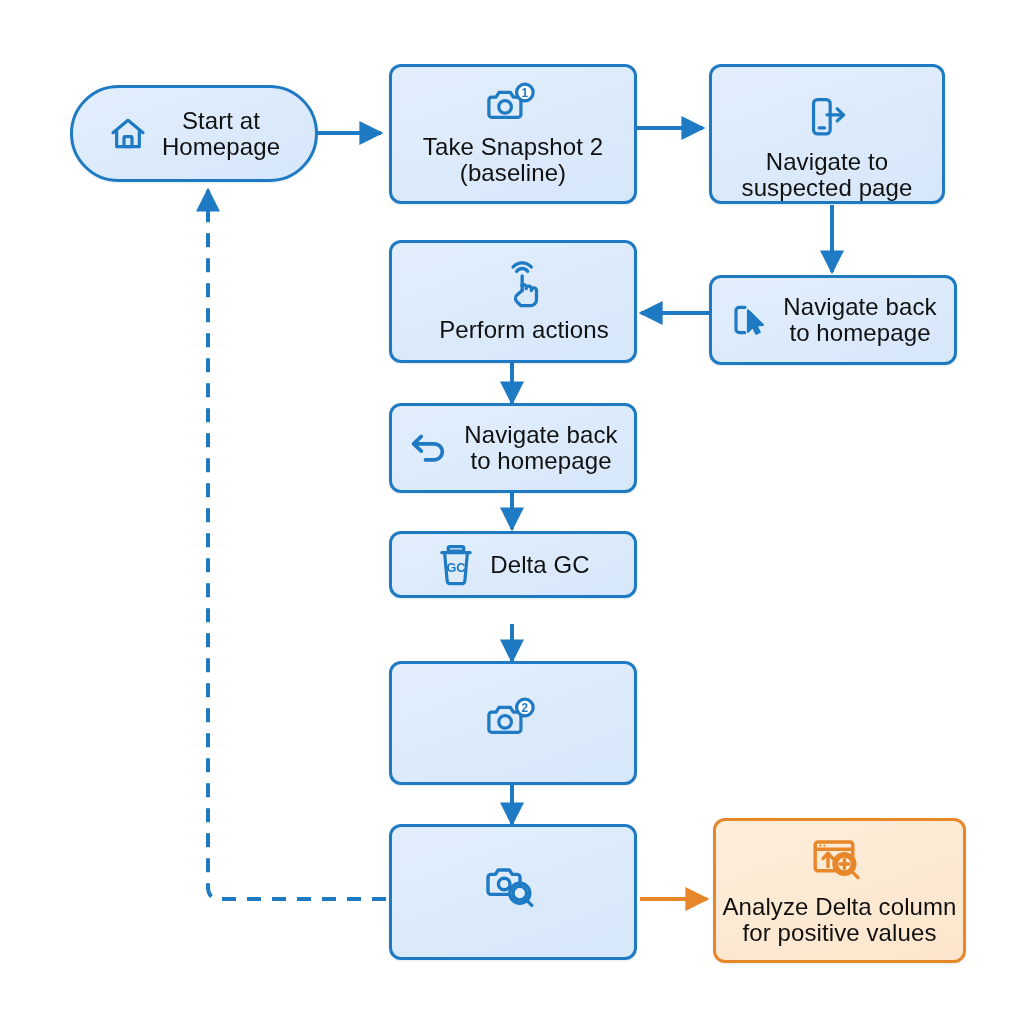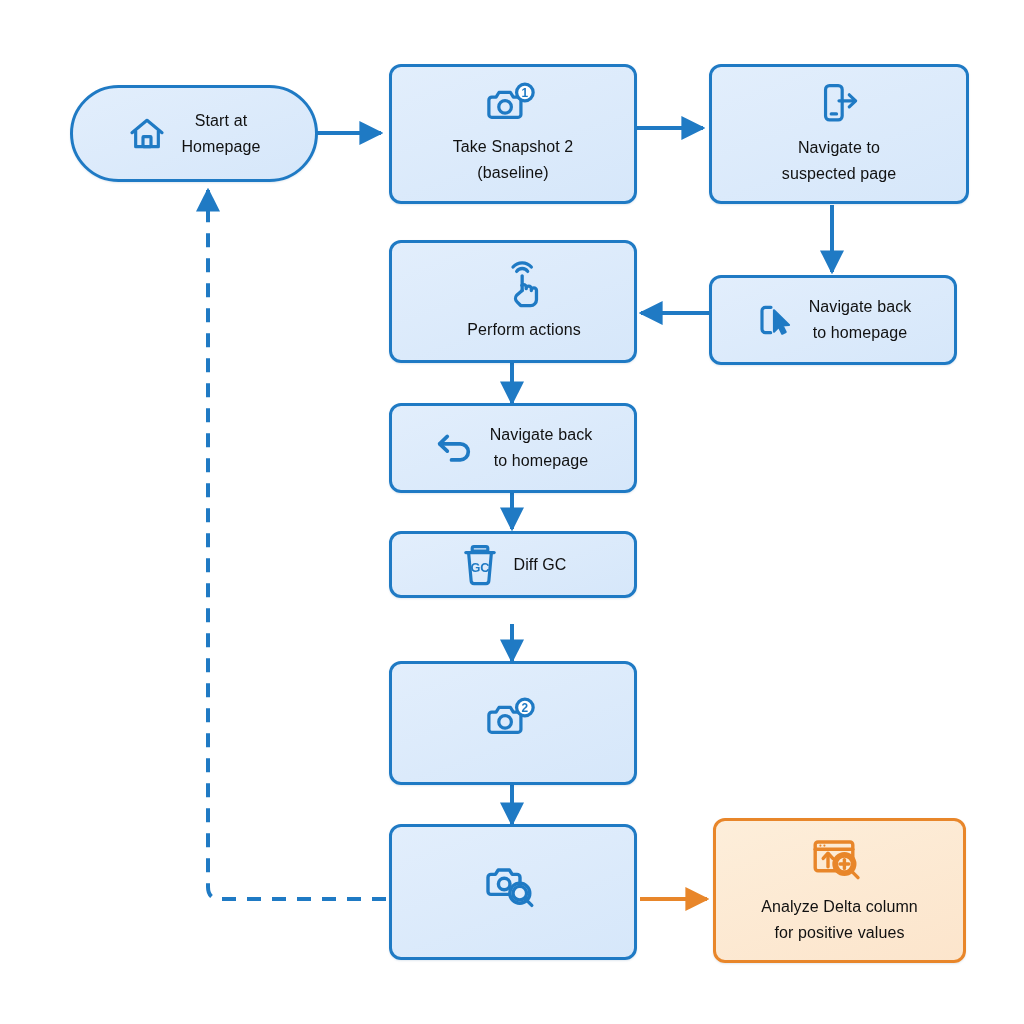--- a/index.html
+++ b/index.html
@@ -41,21 +41,21 @@
     box-shadow: 0 1px 2px rgba(20,70,130,0.12);
   }
   .node.rounded-pill {
     border-radius: 60px;
   }
   .node.orange {
     border-color: #e8862a;
     background: linear-gradient(160deg, #fdeeda 0%, #fce5cc 100%);
   }
   .node-label {
-    font-size: 16px;
+    font-size: 24px;
     line-height: 26px;
     white-space: pre-line;
     color: #111111;
     letter-spacing: 0.1px;
   }
   
   .node.stacked .node-icon {
     margin-bottom: 8px;
   }
   
@@ -132,21 +132,21 @@
         <path d="M3.2 8.2 h2.4 l1.6-2.6 h6.4 l1.6 2.6 h2.6 a1.6 1.6 0 0 1 1.6 1.6 v8 a1.6 1.6 0 0 1 -1.6 1.6 H3.2 a1.6 1.6 0 0 1 -1.6 -1.6 v-8 a1.6 1.6 0 0 1 1.6 -1.6 z"></path>
         <circle cx="10.6" cy="13.6" r="3.5"></circle>
         <circle cx="21.6" cy="5.6" r="4.6" fill="#ffffff"></circle>
         <text x="21.6" y="8.3" font-family="'Liberation Sans', sans-serif" font-size="6.6" font-weight="bold" fill="#1f7ac4" text-anchor="middle" stroke="none">1</text>
       </svg>
     </span>
     <span class="node-label">Take Snapshot 2
 (baseline)</span>
   </div>
 
-  <div class="node stacked" style="left:709px; top:64px; width:260px; height:140px;">
+  <div class="node stacked" style="left:709px; top:64px; width:236px; height:140px;justify-content:flex-end;">
     <span class="node-icon">
       <svg width="44" height="46" viewBox="0 0 24 26" fill="none" stroke="#1f7ac4" stroke-width="1.8" stroke-linecap="round" stroke-linejoin="round">
         <rect x="4.4" y="2.6" width="9.4" height="19.4" rx="2.2"></rect>
         <line x1="7.6" y1="18.6" x2="10.6" y2="18.6"></line>
         <line x1="12.0" y1="11.2" x2="21.0" y2="11.2"></line>
         <path d="M17.8 7.8 L21.4 11.2 L17.8 14.6"></path>
       </svg>
     </span>
     <span class="node-label">Navigate to
 suspected page</span>
@@ -188,21 +188,21 @@
 
   <div class="node inline-icon" style="left:389px; top:531px; width:248px; height:67px;">
     <span class="node-icon">
       <svg width="40" height="46" viewBox="0 0 22 26" fill="none" stroke="#1f7ac4" stroke-width="1.8" stroke-linecap="round" stroke-linejoin="round">
         <path d="M7.6 2.6 h6.8 a1 1 0 0 1 1 1 v1.6 h-8.8 v-1.6 a1 1 0 0 1 1 -1 z"></path>
         <line x1="3.0" y1="6.0" x2="19.0" y2="6.0"></line>
         <path d="M4.6 6.6 L6.0 22.0 a1.6 1.6 0 0 0 1.6 1.5 h6.8 a1.6 1.6 0 0 0 1.6 -1.5 L17.4 6.6"></path>
         <text x="11.0" y="17.2" font-family="'Liberation Sans', sans-serif" font-size="7.2" font-weight="bold" fill="#1f7ac4" text-anchor="middle" stroke="none">GC</text>
       </svg>
     </span>
-    <span class="node-label">Diff GC</span>
+    <span class="node-label">Delta GC</span>
   </div>
 
   <div class="node stacked" style="left:389px; top:661px; width:248px; height:124px;">
     <span class="node-icon">
       <svg width="54" height="44" viewBox="0 0 30 24" fill="none" stroke="#1f7ac4" stroke-width="1.8" stroke-linecap="round" stroke-linejoin="round">
         <path d="M3.2 8.2 h2.4 l1.6-2.6 h6.4 l1.6 2.6 h2.6 a1.6 1.6 0 0 1 1.6 1.6 v8 a1.6 1.6 0 0 1 -1.6 1.6 H3.2 a1.6 1.6 0 0 1 -1.6 -1.6 v-8 a1.6 1.6 0 0 1 1.6 -1.6 z"></path>
         <circle cx="10.6" cy="13.6" r="3.5"></circle>
         <circle cx="21.6" cy="5.6" r="4.6" fill="#ffffff"></circle>
         <text x="21.6" y="8.3" font-family="'Liberation Sans', sans-serif" font-size="6.6" font-weight="bold" fill="#1f7ac4" text-anchor="middle" stroke="none">2</text>
       </svg>

